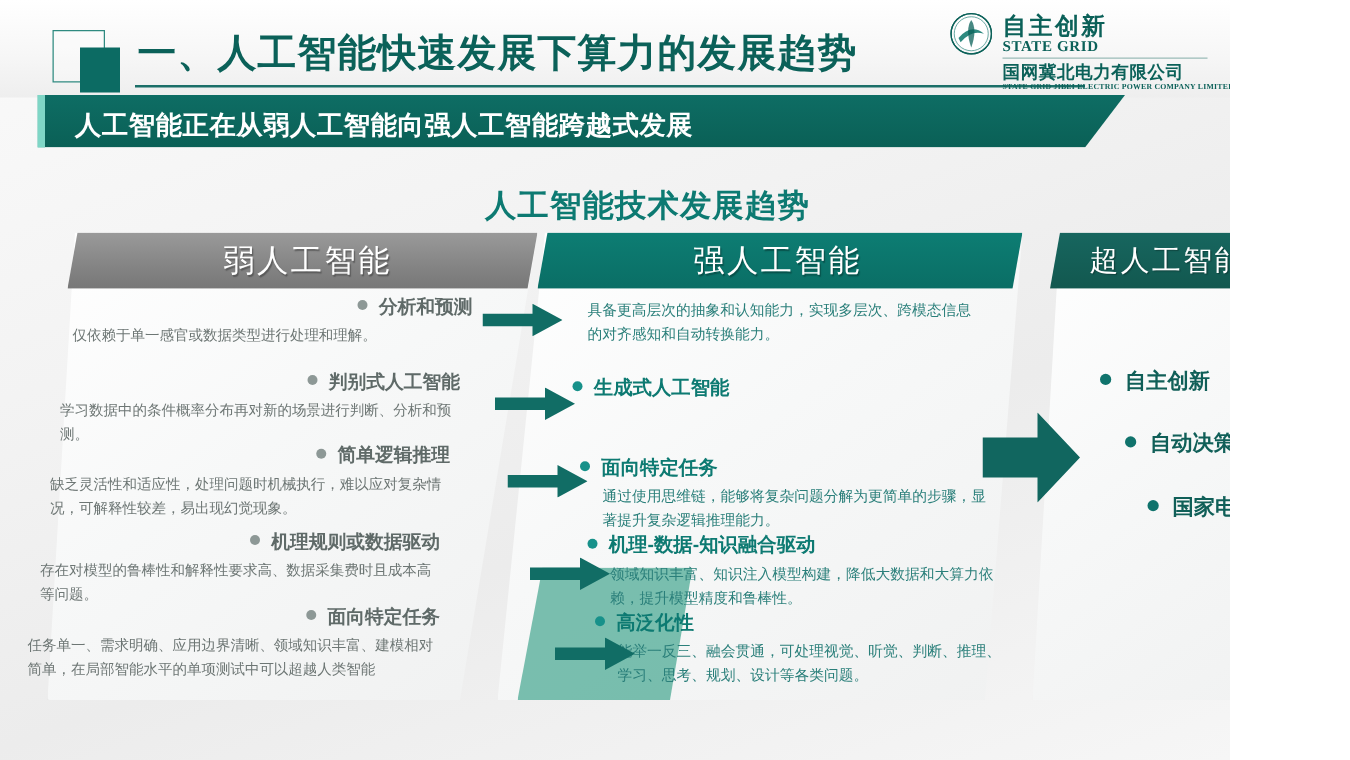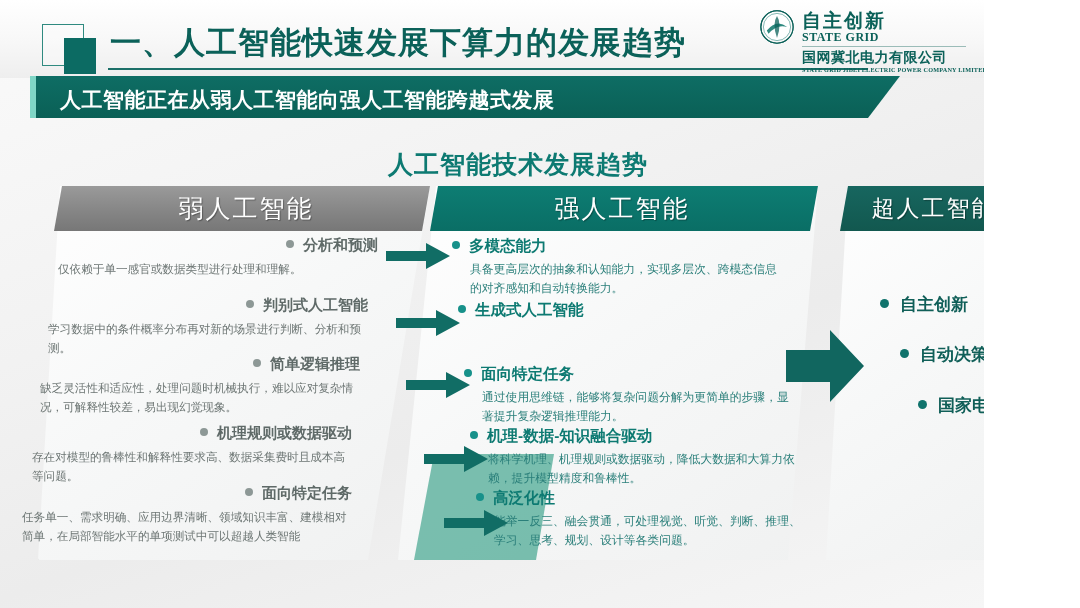--- a/index.html
+++ b/index.html
@@ -221,33 +221,32 @@
   <div class="w-item" style="left:22px;top:484px;width:330px;">
     <div class="w-head"><span class="w-dot"></span><span>面向特定任务</span></div>
     <div class="w-body">任务单一、需求明确、应用边界清晰、领域知识丰富、建模相对简单，在局部智能水平的单项测试中可以超越人类智能</div>
   </div>
   <div class="w-item" style="left:32px;top:424px;width:320px;">
     <div class="w-head"><span class="w-dot"></span><span>机理规则或数据驱动</span></div>
     <div class="w-body">存在对模型的鲁棒性和解释性要求高、数据采集费时且成本高等问题。</div>
   </div>
 
   <div class="s-item" style="left:452px;top:236px;width:330px;">
-    <div class="s-head"><span class="s-dot"></span><span>多模态能力</span></div>
     <div class="s-body" style="padding-left:18px;">具备更高层次的抽象和认知能力，实现多层次、跨模态信息的对齐感知和自动转换能力。</div>
   </div>
   <div class="s-item" style="left:458px;top:300px;width:330px;">
     <div class="s-head"><span class="s-dot"></span><span>生成式人工智能</span></div>
   </div>
   <div class="s-item" style="left:464px;top:364px;width:330px;">
     <div class="s-head"><span class="s-dot"></span><span>面向特定任务</span></div>
     <div class="s-body" style="padding-left:18px;">通过使用思维链，能够将复杂问题分解为更简单的步骤，显著提升复杂逻辑推理能力。</div>
   </div>
   <div class="s-item" style="left:470px;top:426px;width:330px;">
     <div class="s-head"><span class="s-dot"></span><span>机理-数据-知识融合驱动</span></div>
-    <div class="s-body" style="padding-left:18px;">将科学机理、机理规则或数据驱动，降低大数据和大算力依赖，提升模型精度和鲁棒性。</div>
+    <div class="s-body" style="padding-left:18px;">领域知识丰富、知识注入模型构建，降低大数据和大算力依赖，提升模型精度和鲁棒性。</div>
   </div>
   <div class="s-item" style="left:476px;top:488px;width:330px;">
     <div class="s-head"><span class="s-dot"></span><span>高泛化性</span></div>
     <div class="s-body" style="padding-left:18px;">能举一反三、融会贯通，可处理视觉、听觉、判断、推理、学习、思考、规划、设计等各类问题。</div>
   </div>
 
   <div class="p-item" style="left:880px;top:293px;">
     <span class="p-dot"></span><span>自主创新</span>
   </div>
   <div class="p-item" style="left:900px;top:343px;">

